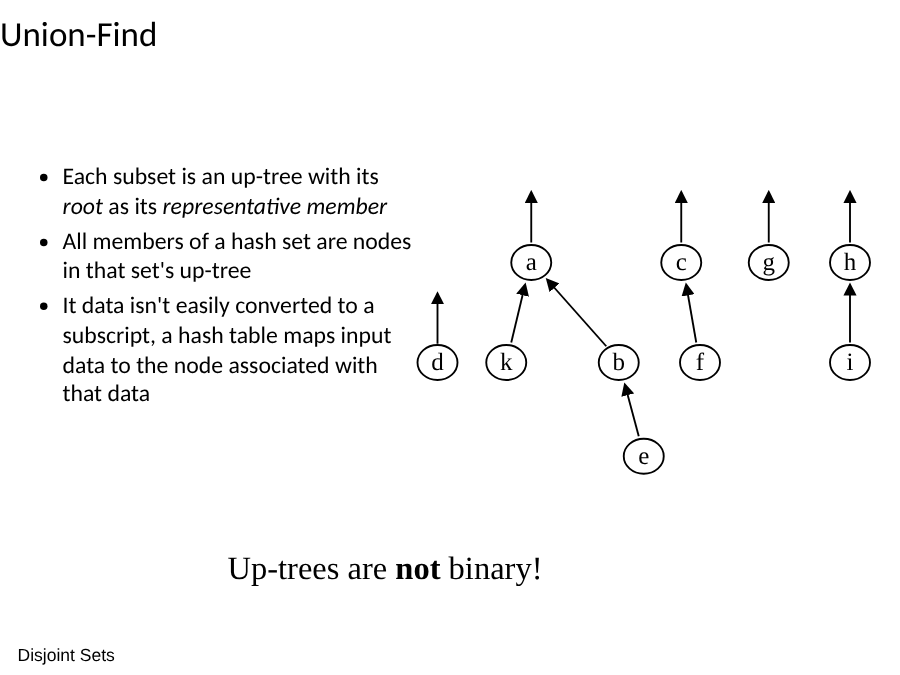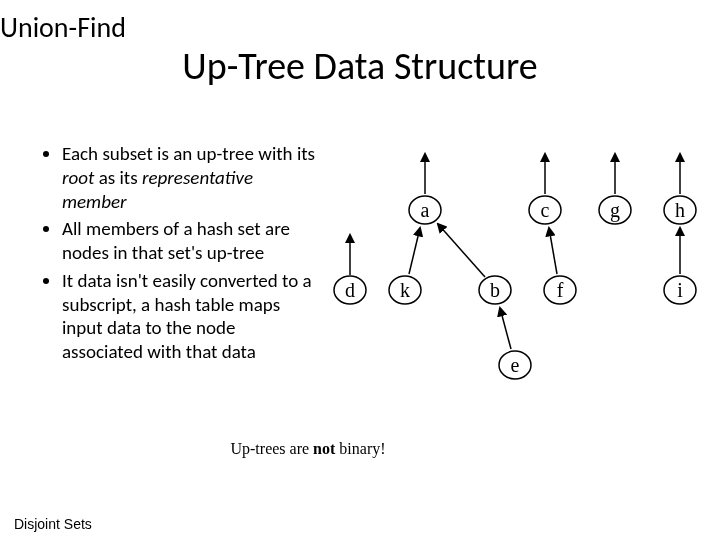--- a/index.html
+++ b/index.html
@@ -29,21 +29,21 @@
   }
   .bullets {
     position: absolute;
     left: 30px;
     top: 120px;
     width: 300px;
     font-size: 19px;
     line-height: 1.25;
   }
   .bullets ul {
-    margin: 12px;
+    margin: 0;
     padding-left: 20px;
   }
   .bullets li {
     margin-bottom: 4px;
   }
   .em { font-style: italic; }
   .diagram {
     position: absolute;
     left: 330px;
     top: 130px;
@@ -61,21 +61,21 @@
     text-anchor: middle;
     dominant-baseline: central;
   }
   .caption {
     position: absolute;
     left: 0;
     width: 616px;
     top: 430px;
     text-align: center;
     font-family: "Times New Roman", serif;
-    font-size: 16px;
+    font-size: 26px;
   }
   .caption .b { font-weight: bold; }
   .footer-left {
     position: absolute;
     left: 14px;
     bottom: 18px;
     font-size: 14px;
     font-family: Verdana, Arial, sans-serif;
   }
   .footer-page {
@@ -87,21 +87,20 @@
     font-size: 16px;
     font-family: "Times New Roman", serif;
   }
 </style>
 </head>
 <body>
 
 <div class="slide">
 
   <div class="title-small">Union-Find</div>
-  <div class="title-large">Up-Tree Data Structure</div>
 
   <div class="bullets">
     <ul>
       <li>
         <span>Each subset is an up-tree with its </span><span class="em">root</span><span> as its </span><span class="em">representative member</span>
       </li>
       <li>
         <span>All members of a hash set are nodes in that set's up-tree</span>
       </li>
       <li>

